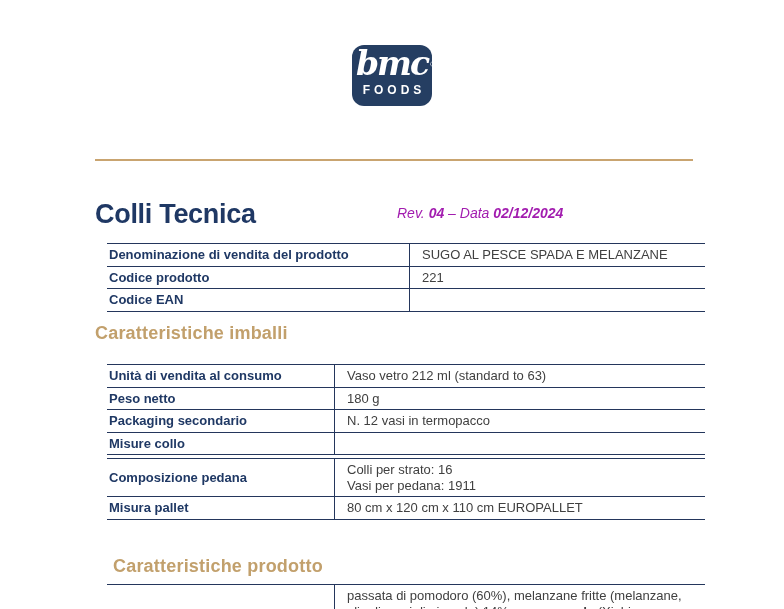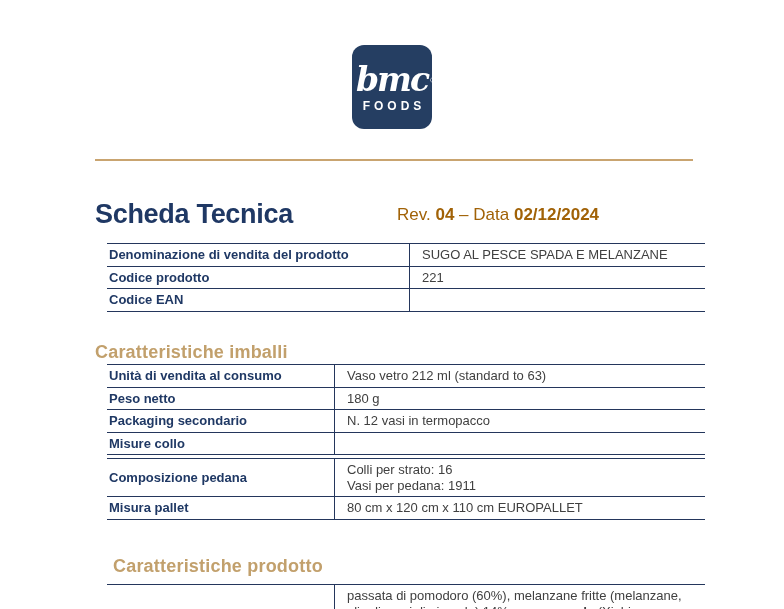--- a/index.html
+++ b/index.html
@@ -5,23 +5,23 @@
   * { margin: 0; padding: 0; box-sizing: border-box; }
   html, body { background: #ffffff; }
   body {
     width: 784px; height: 609px; overflow: hidden; position: relative;
     font-family: "Liberation Sans", sans-serif;
     -webkit-font-smoothing: antialiased;
   }
 
   
   .logo {
-    position: absolute; left: 352px; top: 45px; width: 80px; height: 84px;
+    position: absolute; left: 352px; top: 45px; width: 80px; height: 61px;
     background: #253e62; border-radius: 12px;
-    display: flex; flex-direction: column; align-items: center; justify-content: center;
+    display: flex; flex-direction: column; align-items: center; 
   }
   .logo-script {
     color: #ffffff; font-family: "DejaVu Serif", serif;
     font-style: italic; font-weight: bold; font-size: 33px; line-height: 33px;
     letter-spacing: -2px; position: relative; margin-top: 2px;
   }
   .logo-reg { font-size: 8px; font-style: normal; font-family: "Liberation Sans", sans-serif;
     position: absolute; top: 1px; right: -8px; letter-spacing: 0; }
   .logo-word {
     color: #ffffff; font-size: 12px; font-weight: bold; letter-spacing: 4px;
@@ -29,30 +29,30 @@
   }
 
   
   .rule { position: absolute; left: 95px; top: 159px; width: 598px; height: 2px; background: #c9a470; }
   .page-title {
     position: absolute; left: 95px; top: 199px;
     font-size: 27px; font-weight: bold; color: #1f3864; letter-spacing: -0.3px;
   }
   .rev-line {
     position: absolute; left: 397px; top: 205px;
-    font-size: 17px; color: #a16207;
+    font-size: 14px; color: #a21caf; font-style: italic;
   }
   .rev-line b { font-weight: bold; }
 
   
   .section-heading {
     position: absolute; left: 95px;
     font-size: 18px; font-weight: bold; color: #c2a06c; letter-spacing: 0.2px;
   }
-  .sh-imballi  { top: 342px; }
+  .sh-imballi  { top: 323px; }
   .sh-prodotto { top: 556px; margin-left: 18px; }
 
   
   .tbl { position: absolute; left: 107px; width: 598px; font-size: 13px; line-height: 15.5px; }
   .t-identity { top: 243px; }
   .t-imballi  { top: 364px; }
   .t-prodotto { top: 584px; }
 
   .trow { display: flex; border-bottom: 1.4px solid #24365c; }
   .trow.first   { border-top: 1.4px solid #24365c; }
@@ -75,21 +75,21 @@
 </head>
 <body>
 
 <div class="logo">
   <div class="logo-script"><span>bmc</span><span class="logo-reg">®</span></div>
   <div class="logo-word">FOODS</div>
 </div>
 
 <div class="rule"></div>
 
-<div class="page-title">Scheda Tecnica</div>
+<div class="page-title">Colli Tecnica</div>
 <div class="rev-line">
   <span>Rev.</span>
   <b>04</b>
   <span>–</span>
   <span>Data</span>
   <b>02/12/2024</b>
 </div>
 
 <div class="tbl t-identity">
   <div class="trow first">

